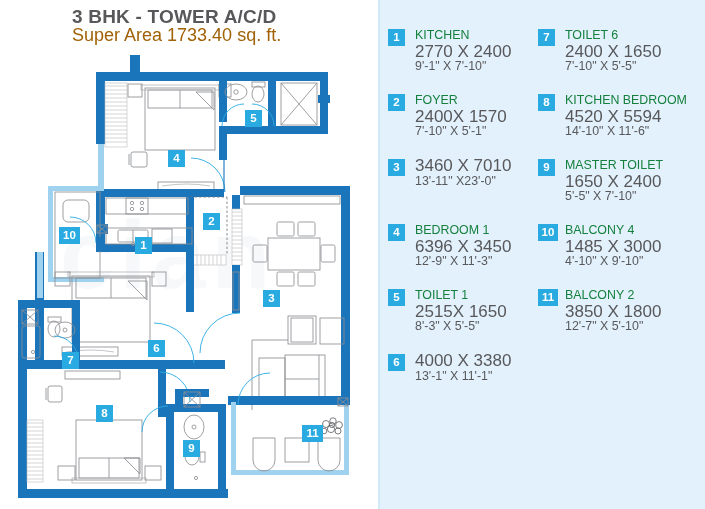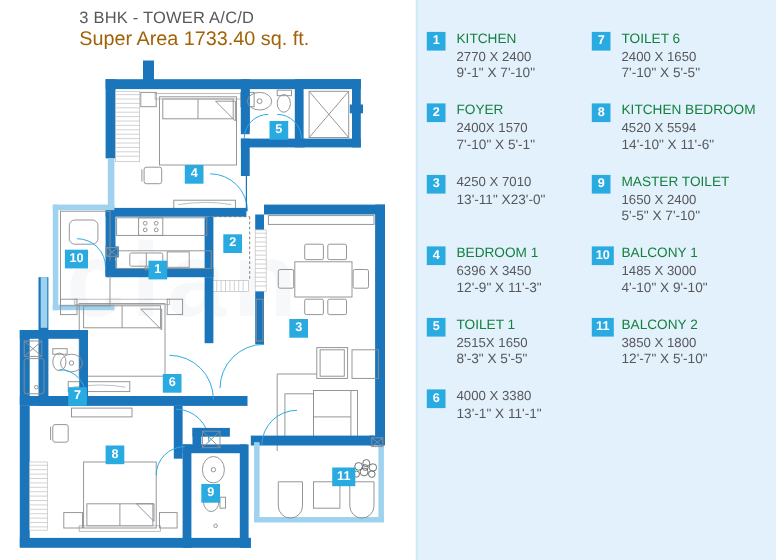--- a/index.html
+++ b/index.html
@@ -2,39 +2,39 @@
 <html><head>
 <meta charset="utf-8">
 <style>
   html,body{margin:0;padding:0;background:#ffffff;}
   body{width:705px;height:509px;overflow:hidden;
        font-family:"Liberation Sans","DejaVu Sans",sans-serif;}
   #root{position:relative;width:705px;height:509px;background:#fff;}
 
   
   #title-block{position:absolute;left:72px;top:8px;width:300px;}
-  #plan-title{font-size:15px;font-weight:normal;color:#58585b;letter-spacing:.2px;
+  #plan-title{font-size:19px;font-weight:bold;color:#58585b;letter-spacing:.2px;
               line-height:18px;white-space:nowrap;}
   #plan-subtitle{font-size:18px;color:#a16207;line-height:17px;margin-top:1px;white-space:nowrap;}
 
   
   #legend-panel{position:absolute;left:378px;top:0;width:327px;height:509px;
                 background:#e2f1fc;}
   #legend-panel:before{content:"";position:absolute;left:0;top:0;width:2px;height:100%;
                 background:#d2e9f8;}
   .legend-col{position:absolute;top:28px;}
   #legend-col-left{left:10px;width:152px;}
   #legend-col-right{left:160px;width:165px;}
   .legend-item{position:relative;margin-bottom:13px;padding-left:27px;min-height:52px;}
   .legend-badge{position:absolute;left:0;top:1px;width:17px;height:17px;
                 background:#29abe2;color:#ffffff;font-size:11.5px;font-weight:bold;
                 line-height:17px;text-align:center;}
   .legend-badge.wide{width:20px;}
   .legend-name{font-size:12.4px;color:#15803d;line-height:15.5px;white-space:nowrap;}
-  .legend-dim-mm{font-size:12px;color:#58585b;line-height:15.5px;white-space:nowrap;}
+  .legend-dim-mm{font-size:17px;color:#58585b;line-height:15.5px;white-space:nowrap;}
   .legend-dim-ft{font-size:12.4px;color:#58585b;line-height:15.5px;white-space:nowrap;}
 
   
   #plan-area{position:absolute;left:0;top:0;width:378px;height:509px;overflow:hidden;}
   #plan-svg{position:absolute;left:0;top:0;}
 
   
   .room-tag{position:absolute;width:17px;height:17px;background:#29abe2;color:#fff;
             font-size:11.5px;font-weight:bold;line-height:17px;text-align:center;}
   .room-tag.wide{width:21px;}
@@ -448,21 +448,21 @@
 
       <div class="legend-item">
         <div class="legend-badge">2</div>
         <div class="legend-name">FOYER</div>
         <div class="legend-dim-mm">2400X 1570</div>
         <div class="legend-dim-ft">7'-10" X 5'-1"</div>
       </div>
 
       <div class="legend-item">
         <div class="legend-badge">3</div>
-        <div class="legend-dim-mm">4250 X 7010</div>
+        <div class="legend-dim-mm">3460 X 7010</div>
         <div class="legend-dim-ft">13'-11" X23'-0"</div>
       </div>
 
       <div class="legend-item">
         <div class="legend-badge">4</div>
         <div class="legend-name">BEDROOM 1</div>
         <div class="legend-dim-mm">6396 X 3450</div>
         <div class="legend-dim-ft">12'-9" X 11'-3"</div>
       </div>
 
@@ -499,21 +499,21 @@
 
       <div class="legend-item">
         <div class="legend-badge">9</div>
         <div class="legend-name">MASTER TOILET</div>
         <div class="legend-dim-mm">1650 X 2400</div>
         <div class="legend-dim-ft">5'-5" X 7'-10"</div>
       </div>
 
       <div class="legend-item">
         <div class="legend-badge wide">10</div>
-        <div class="legend-name">BALCONY 1</div>
+        <div class="legend-name">BALCONY 4</div>
         <div class="legend-dim-mm">1485 X 3000</div>
         <div class="legend-dim-ft">4'-10" X 9'-10"</div>
       </div>
 
       <div class="legend-item">
         <div class="legend-badge wide">11</div>
         <div class="legend-name">BALCONY 2</div>
         <div class="legend-dim-mm">3850 X 1800</div>
         <div class="legend-dim-ft">12'-7" X 5'-10"</div>
       </div>

